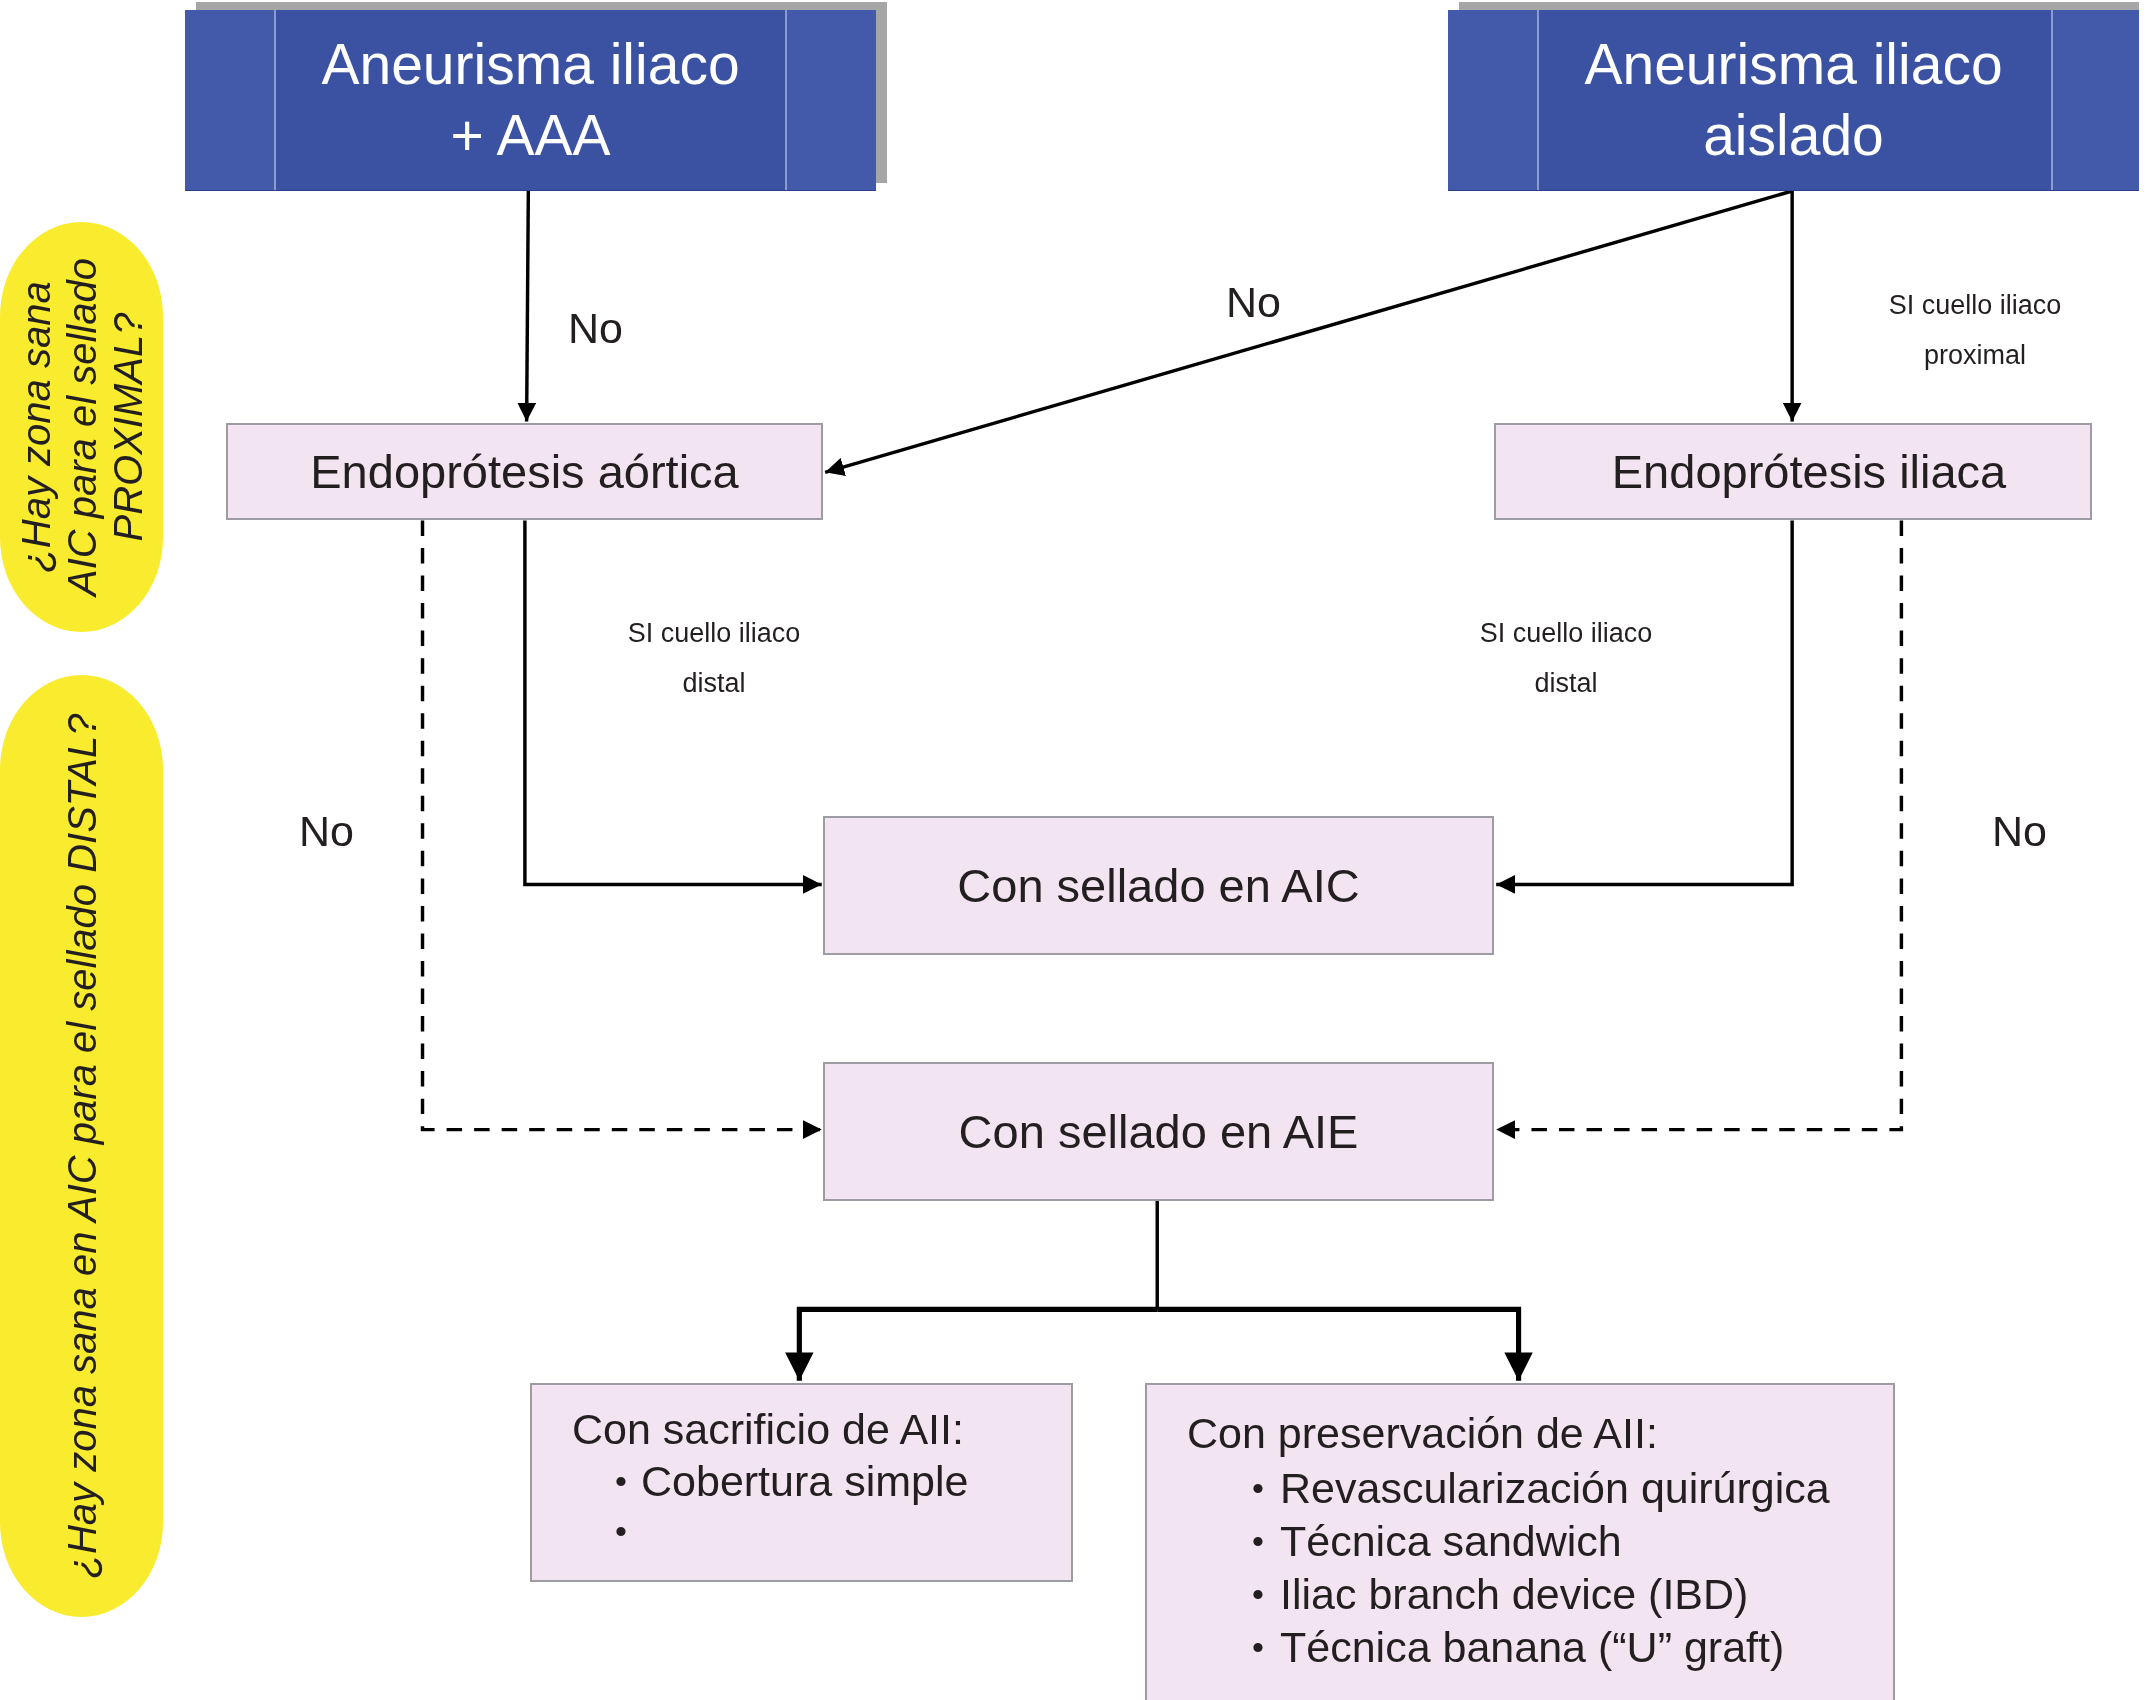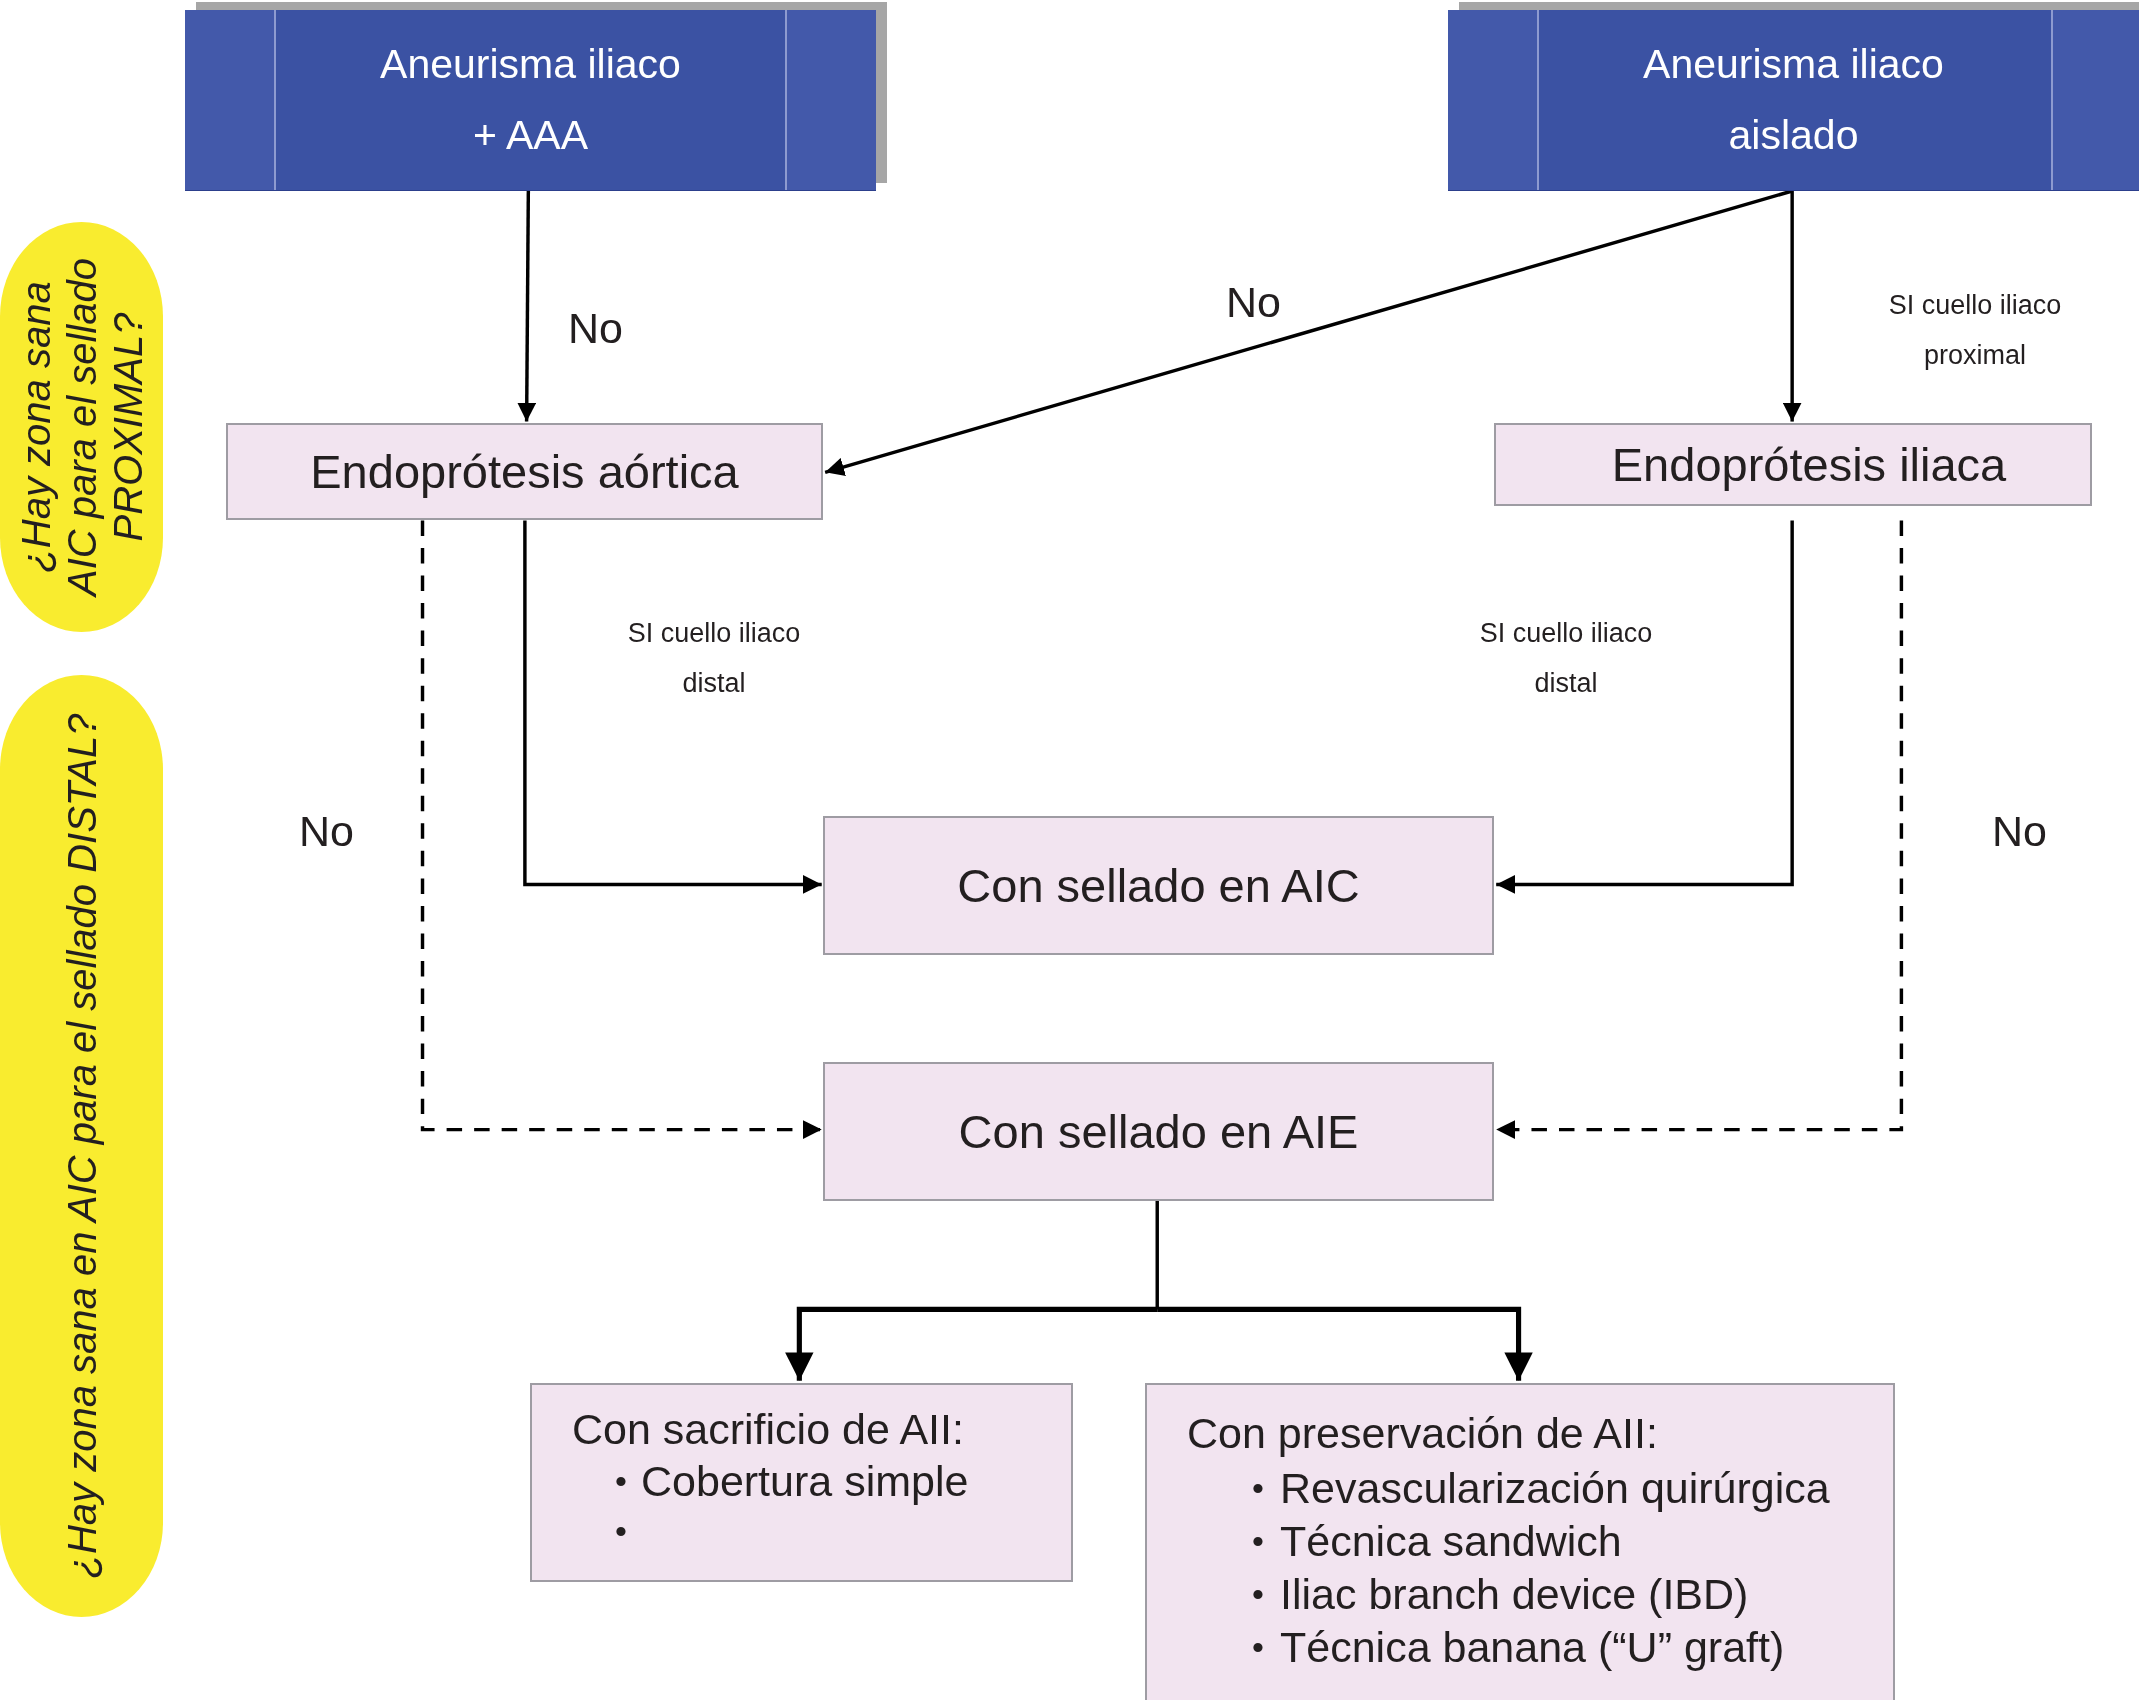--- a/index.html
+++ b/index.html
@@ -8,21 +8,21 @@
   svg.wires { position: absolute; left: 0; top: 0; width: 2151px; height: 1700px; }
 
   
   .hdr-shadow { position: absolute; background: #a6a6a6; }
   .hdr { position: absolute; background: #3b52a3; box-sizing: border-box;
          border-bottom: 1.7px solid #2c3f8c; }
   .hdr .side { position: absolute; top: 0; bottom: 0; background: #4359aa; }
   .hdr .divider { position: absolute; top: 0; bottom: 0; width: 1.7px; background: #8e9bd0; }
   .hdr .title { position: absolute; left: 0; right: 0; top: 0; bottom: 0;
                 display: flex; flex-direction: column; align-items: center; justify-content: center;
-                color: #ffffff; font-size: 41px; line-height: 71px; text-align: center; }
+                color: #ffffff; font-size: 57px; line-height: 71px; text-align: center; }
 
   
   .box { position: absolute; background: #f2e4f0; border: 2.6px solid #9e9ca3;
          box-sizing: border-box; display: flex; align-items: center; justify-content: center;
          font-size: 47px; color: #231f20; }
   .box.list { display: block; padding: 19px 0 0 40px; font-size: 43px; line-height: 50px; }
   .box.list .head { margin-bottom: 1.7px; }
   .box.list .item { padding-left: 69px; position: relative; }
   .box.list .item .bullet { position: absolute; left: 43px; top: 0; font-size: 34px; }
   .box.list.wide { padding-top: 22.4px; line-height: 53px; }
@@ -100,21 +100,21 @@
   <div class="divider" style="right:86px;"></div>
   <div class="title">
     <div>Aneurisma iliaco</div>
     <div>aislado</div>
   </div>
 </div>
 
 <div class="box" style="left:226px;top:423px;width:597px;height:97px;">
   <span>Endoprótesis aórtica</span>
 </div>
-<div class="box" style="left:1494px;top:423px;width:598px;height:83px;padding-left:32px;">
+<div class="box" style="left:1494px;top:423px;width:598px;height:97px;padding-left:32px;">
   <span>Endoprótesis iliaca</span>
 </div>
 <div class="box" style="left:823px;top:816px;width:671px;height:139px;">
   <span>Con sellado en AIC</span>
 </div>
 <div class="box" style="left:823px;top:1062px;width:671px;height:139px;">
   <span>Con sellado en AIE</span>
 </div>
 
 <div class="box list" style="left:530px;top:1383px;width:543px;height:199px;">

